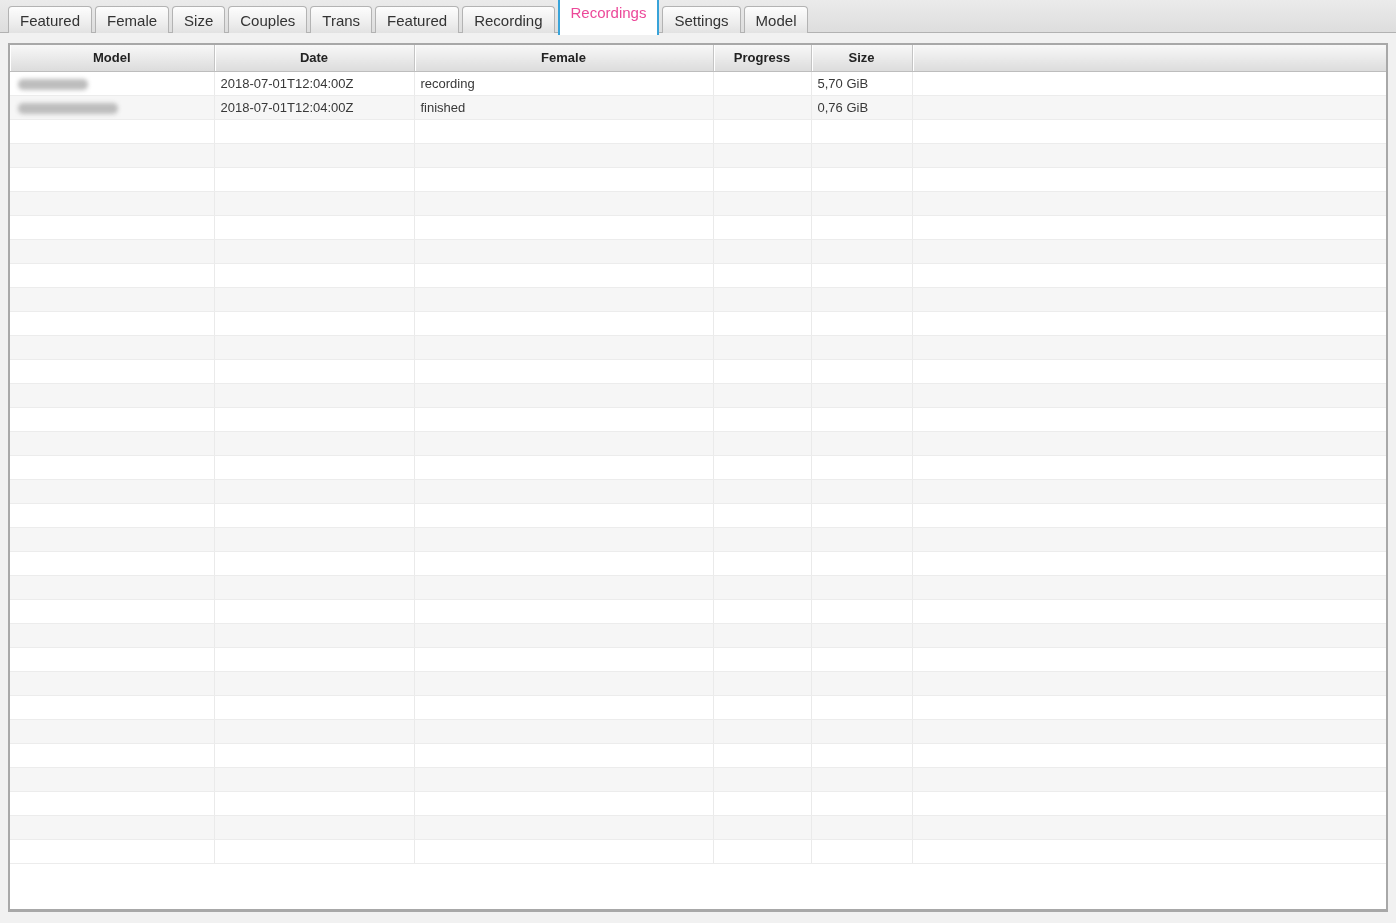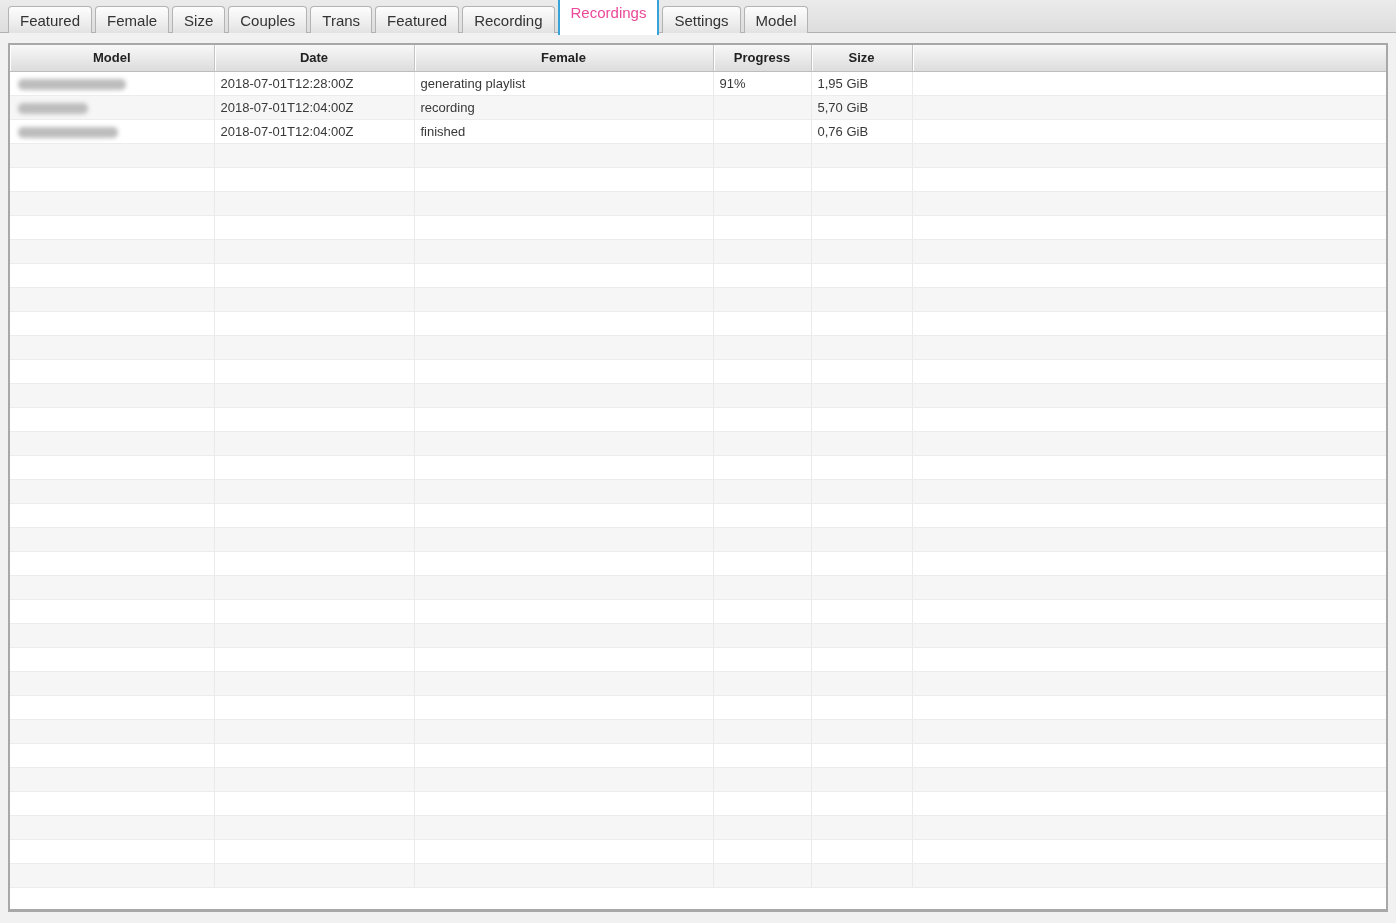--- a/index.html
+++ b/index.html
@@ -142,28 +142,20 @@
           <th>Model</th>
           <th>Date</th>
           <th>Female</th>
           <th>Progress</th>
           <th>Size</th>
           <th></th>
         </tr>
     </thead>
     <tbody>
         <tr>
-          <td><span class="blob" style="width: 108px;"></span></td>
-          <td>2018-07-01T12:28:00Z</td>
-          <td>generating playlist</td>
-          <td>91%</td>
-          <td>1,95 GiB</td>
-          <td></td>
-        </tr>
-        <tr>
           <td><span class="blob" style="width: 70px;"></span></td>
           <td>2018-07-01T12:04:00Z</td>
           <td>recording</td>
           <td></td>
           <td>5,70 GiB</td>
           <td></td>
         </tr>
         <tr>
           <td><span class="blob" style="width: 100px;"></span></td>
           <td>2018-07-01T12:04:00Z</td>

